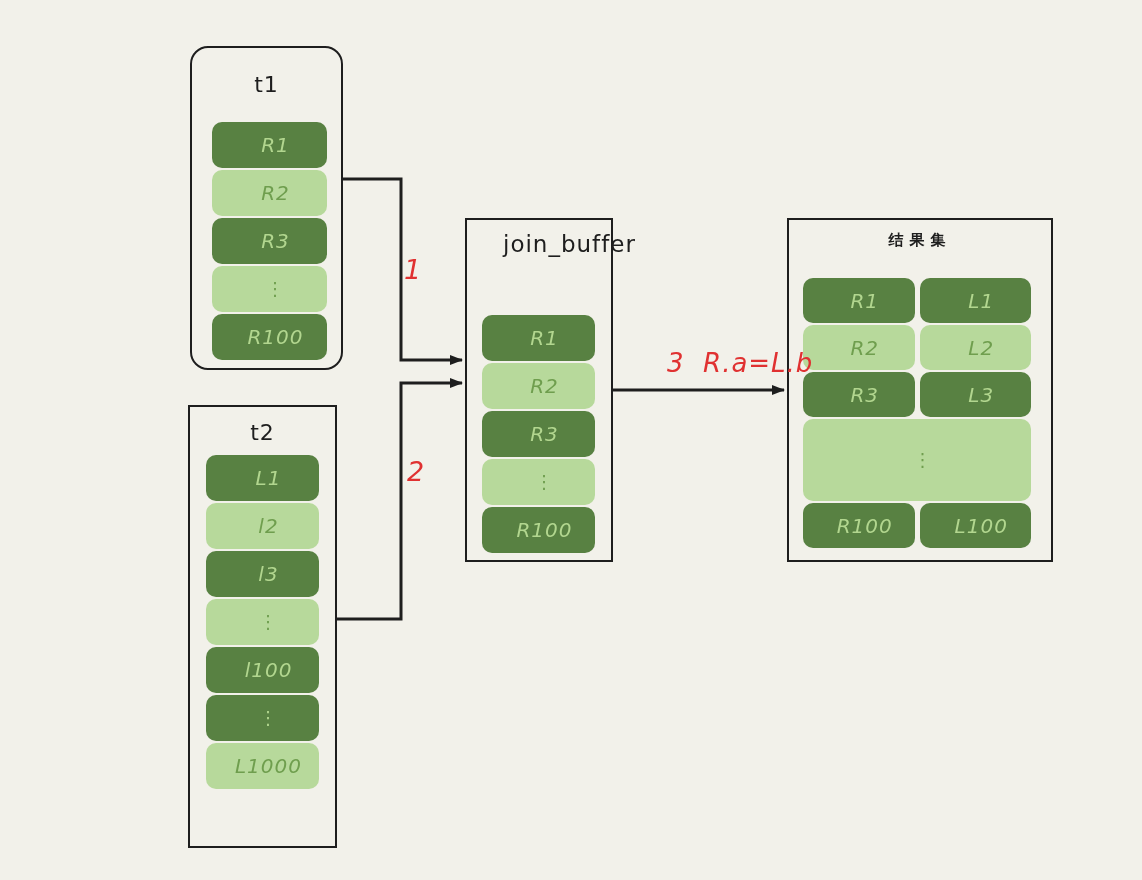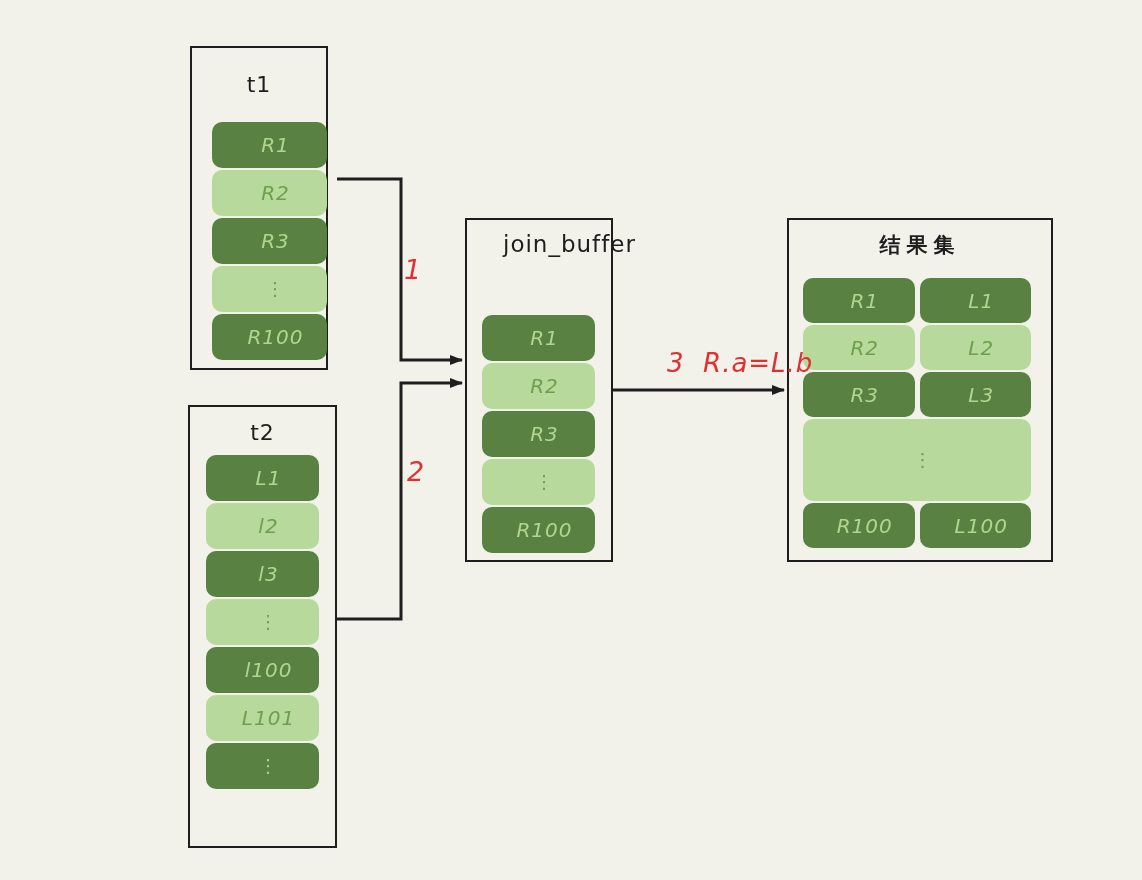--- a/index.html
+++ b/index.html
@@ -21,34 +21,34 @@
   .box-title{position:absolute;left:0;right:0;text-align:center;color:var(--border);
              font-size:22px;letter-spacing:1px;}
   .rows{position:absolute;display:flex;flex-direction:column;gap:2px;}
 
   .cell{height:46px;border-radius:10px;display:flex;align-items:center;justify-content:center;
         font-size:20px;font-style:italic;letter-spacing:1px;padding-left:12px;}
   .cell.dark{background:var(--dark-green);color:var(--text-on-dark);}
   .cell.light{background:var(--light-green);color:var(--text-on-light);}
   .cell.dots{font-style:normal;font-size:18px;line-height:1;}
 
-  #box-t1{left:190px;top:46px;width:138px;height:324px;}
+  #box-t1{left:190px;top:46px;width:153px;height:324px;border-radius:18px;}
   #box-t1 .box-title{top:24px;}
   #box-t1 .rows{left:20px;top:74px;width:115px;}
 
   #box-t2{left:188px;top:405px;width:149px;height:443px;}
   #box-t2 .box-title{top:13px;text-align:center;}
   #box-t2 .rows{left:16px;top:48px;width:113px;}
 
   #box-join-buffer{left:465px;top:218px;width:148px;height:344px;}
   #box-join-buffer .box-title{top:11px;font-size:23px;margin-left:36px;}
   #box-join-buffer .rows{left:15px;top:95px;width:113px;}
 
   #box-result{left:787px;top:218px;width:266px;height:344px;}
-  #box-result .box-title{top:11px;font-weight:bold;font-size:21px;letter-spacing:6px;}
+  #box-result .box-title{top:11px;font-weight:bold;font-size:15px;letter-spacing:6px;}
   #box-result .rows{left:14px;top:58px;width:228px;}
   .pair{display:flex;gap:5px;}
   .pair .cell{flex:1;height:45px;}
   .cell.span-wide{height:82px;}
 
   .annotation{position:absolute;color:var(--annotation-red);font-style:italic;white-space:pre;}
   #annotation-step1{left:404px;top:254px;font-size:27px;}
   #annotation-step2{left:407px;top:456px;font-size:27px;}
   #annotation-step3{left:667px;top:348px;font-size:26px;letter-spacing:1px;}
 </style>
@@ -80,22 +80,22 @@
   </div>
 
   <div class="box" id="box-t2">
     <div class="box-title">t2</div>
     <div class="rows">
       <div class="cell dark">L1</div>
       <div class="cell light">l2</div>
       <div class="cell dark">l3</div>
       <div class="cell light dots">⋮</div>
       <div class="cell dark">l100</div>
-      <div class="cell light">L101</div>
       <div class="cell dark dots">⋮</div>
+      <div class="cell light">L1000</div>
     </div>
   </div>
 
   <div class="box" id="box-join-buffer">
     <div class="box-title">join_buffer</div>
     <div class="rows">
       <div class="cell dark">R1</div>
       <div class="cell light">R2</div>
       <div class="cell dark">R3</div>
       <div class="cell light dots">⋮</div>

